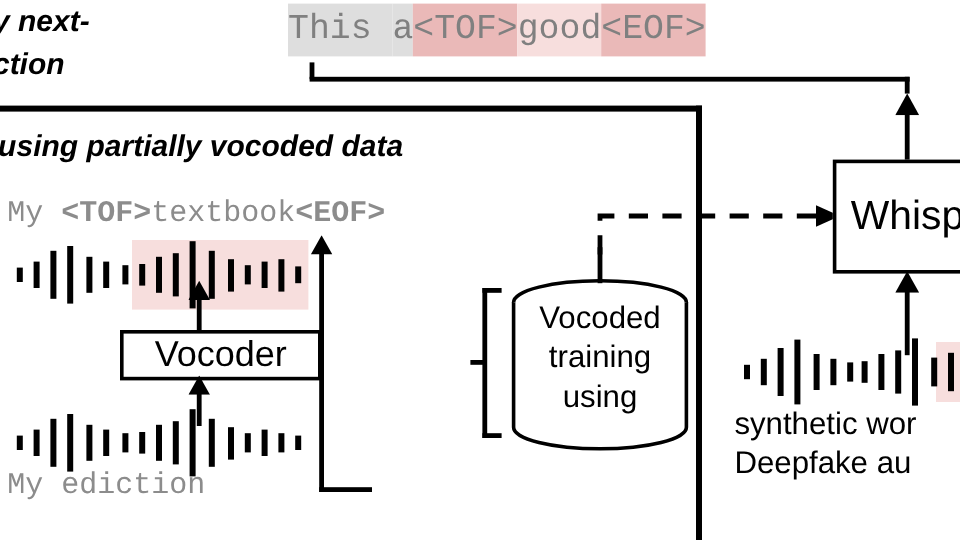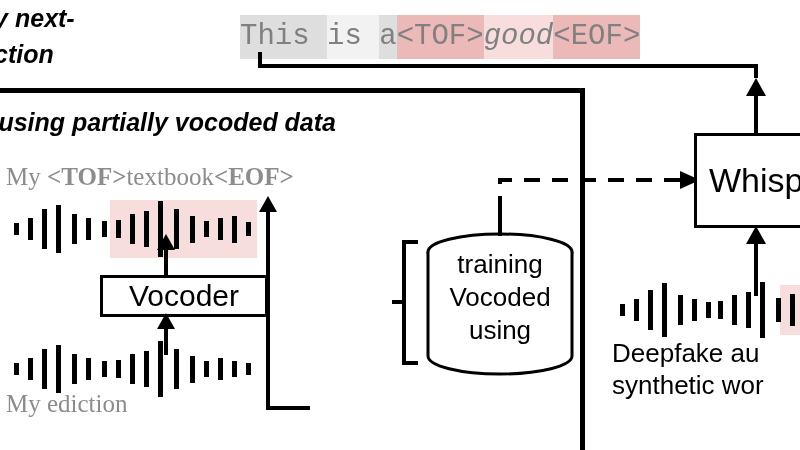--- a/index.html
+++ b/index.html
@@ -6,21 +6,21 @@
   body{
     width:800px;height:450px;position:relative;overflow:hidden;
     font-family:"Liberation Sans", sans-serif;
     color:#000;
   }
   .stage{position:absolute;left:0;top:0;width:800px;height:450px;overflow:hidden;}
 
   
   #token-strip{
     position:absolute; left:240px; top:3px; height:56px;
-    display:flex; align-items:flex-end; white-space:nowrap;
+    display:flex; align-items:flex-start; white-space:nowrap;
   }
   .tok{
     font-family:"Liberation Mono","DejaVu Sans Mono",monospace;
     font-size:29px; line-height:44px; height:44px;
     color:#808080; display:inline-block; white-space:pre;
     letter-spacing:0px;
   }
 
   
   .hl{
@@ -28,21 +28,21 @@
     font-size:25px; color:#000; white-space:nowrap;
     font-family:"Liberation Sans", sans-serif;
   }
   #headline-a{ left:-42px; top:4px;  }
   #headline-b{ left:-42px; top:40px; }
   #headline-c{ left:-46px; top:108px;}
 
   
   .mono{
     position:absolute; white-space:pre;
-    font-family:Liberation Serif, serif;
+    font-family:Liberation Mono, monospace;
     font-size:25px; color:#8c8c8c;
   }
   .mono b{font-weight:bold;color:#8c8c8c;}
   #mono-top{ left:6px; top:163px;}
   #mono-bot{ left:6px; top:390px;}
 
   
   .rule{position:absolute;background:#000;}
 
   
@@ -75,24 +75,23 @@
   .wbar{position:absolute;background:#000;}
   .whl{position:absolute;}
 </style>
 </head>
 <body>
 
 <div class="stage">
 
   <div id="token-strip">
       <span class="tok" style="background: rgb(222, 222, 222);">This </span>
-      <span class="tok" style="background: rgb(242, 242, 242);">is </span>
       <span class="tok" style="background: rgb(222, 222, 222);">a</span>
       <span class="tok" style="background: rgb(234, 185, 184);">&lt;TOF&gt;</span>
-      <span class="tok" style="background: rgb(247, 222, 221); font-style: italic;">good</span>
+      <span class="tok" style="background: rgb(247, 222, 221);">good</span>
       <span class="tok" style="background: rgb(234, 185, 184);">&lt;EOF&gt;</span>
     </div>
 
   <div class="hl" id="headline-a">e by next-</div>
   <div class="hl" id="headline-b">ediction</div>
   <div class="hl" id="headline-c">ing using partially vocoded data</div>
 
   <div class="rule" style="left:0px; top:88px; width:585px; height:5px;"></div>
 
   <div class="rule" style="left:580px; top:88px; width:5px; height:362px;"></div>
@@ -178,22 +177,22 @@
   <div class="rule" style="left:402px; top:361px; width:16px; height:4px;"></div>
   <div class="rule" style="left:392px; top:300px; width:12px; height:4px;"></div>
 
   <div id="db">
     <svg width="152" height="148" viewBox="0 0 152 148">
       <ellipse cx="76" cy="22" rx="72" ry="18" fill="#fff" stroke="#000" stroke-width="3"></ellipse>
       <path d="M4 22 L4 126 A72 18 0 0 0 148 126 L148 22" fill="#fff" stroke="#000" stroke-width="3"></path>
     </svg>
   </div>
   <div id="db-label">
+    <div>Vocoded</div>
     <div>training</div>
-    <div>Vocoded</div>
     <div>using</div>
   </div>
 
   <div class="rule" style="left:498px; top:206px; width:4px; height:30px;"></div>
 
   <svg style="position:absolute;left:494px;top:170px;" width="210" height="46">
     <path d="M6 42 L6 10 L188 10" fill="none" stroke="#000" stroke-width="4" stroke-dasharray="16 12"></path>
     <polygon points="206,10 186,1 186,19" fill="#000"></polygon>
   </svg>
 
@@ -217,17 +216,17 @@
       <div class="wbar" style="left: 94px; width: 5px; height: 16.2px; top: 16.9px;"></div>
       <div class="wbar" style="left: 106px; width: 5px; height: 18.9px; top: 15.55px;"></div>
       <div class="wbar" style="left: 120px; width: 5px; height: 29.7px; top: 10.15px;"></div>
       <div class="wbar" style="left: 134px; width: 5px; height: 35.1px; top: 7.45px;"></div>
       <div class="wbar" style="left: 148px; width: 5px; height: 56.7px; top: -3.35px;"></div>
       <div class="wbar" style="left: 164px; width: 5px; height: 24.3px; top: 12.85px;"></div>
       <div class="wbar" style="left: 178px; width: 5px; height: 32.4px; top: 8.8px;"></div>
     </div>
 
   <div class="plain" id="deepfake-cap">
+    <div>synthetic wor</div>
     <div>Deepfake au</div>
-    <div>synthetic wor</div>
   </div>
 
 </div>
 
 </body></html>

